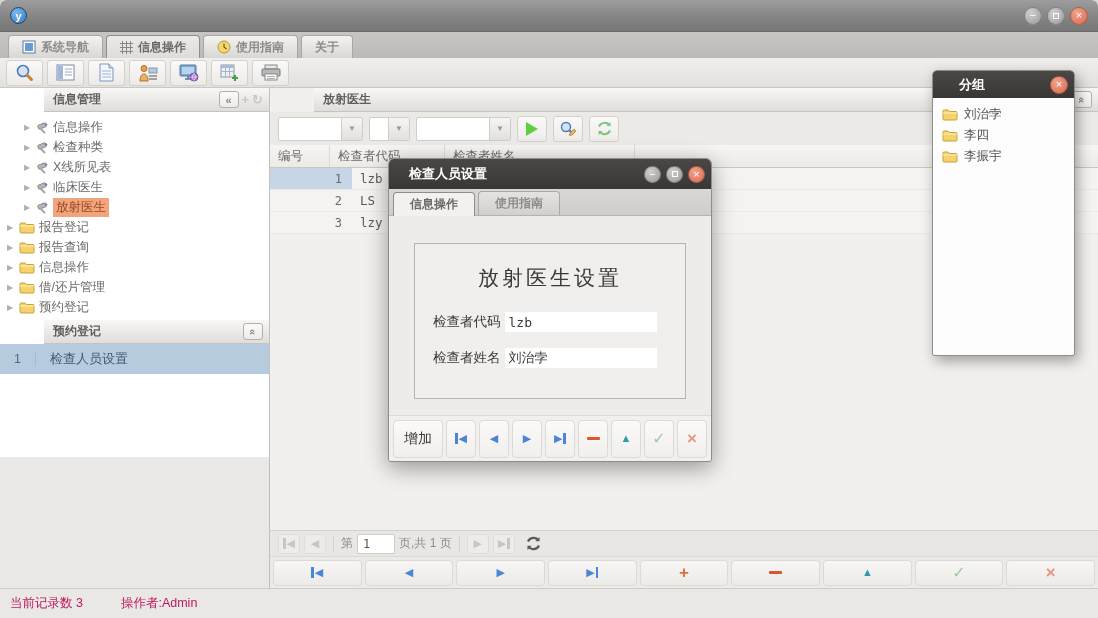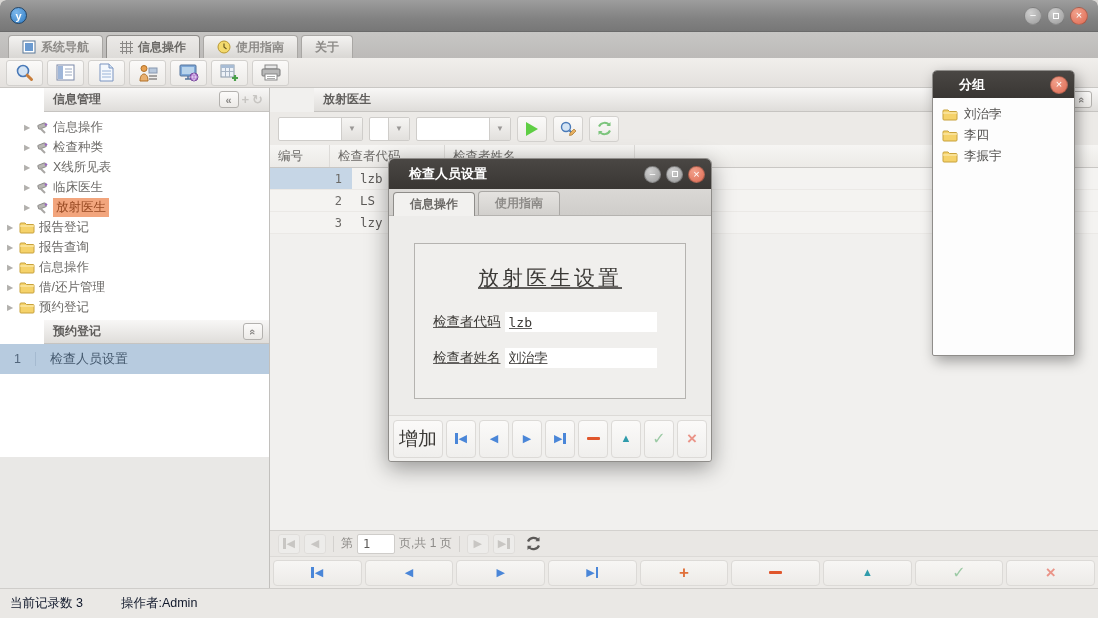--- a/index.html
+++ b/index.html
@@ -99,48 +99,48 @@
   .nav { color:#4a86d8; font-size:11px; display:flex; align-items:center; gap:1px; line-height:1; }
   .nav .bar { width:2.5px; height:11px; background:#4a86d8; }
   .glyph-plus { color:#e0703a; font-size:17px; font-weight:bold; line-height:1; }
   .glyph-minus { width:13px; height:3.5px; background:#e0562c; border-radius:1px; }
   .glyph-tri { color:#2f9bab; font-size:11px; line-height:1; }
   .glyph-check { color:#9ccaa5; font-size:16px; font-weight:bold; line-height:1; }
   .glyph-x { color:#ea9488; font-size:17px; font-weight:bold; line-height:1; }
 
   
   .statusbar { position:absolute; left:0; top:588px; width:100%; height:30px; background:#eae8e5;
-    border-top:1px solid #cfcdca; display:flex; align-items:center; color:#0f172a; font-size:12.5px; }
+    border-top:1px solid #cfcdca; display:flex; align-items:center; color:#be185d; font-size:12.5px; }
   .statusbar span { margin-left:10px; }
   .statusbar .op { margin-left:38px; } .statusbar .msg { margin-left:42px; }
 
   
   .dialog { position:absolute; left:388px; top:158px; width:324px; height:304px; border-radius:6px 6px 3px 3px;
     box-shadow:0 6px 22px rgba(0,0,0,.38); background:#edecea; border:1px solid #8f8d8a; }
   .dlg-title { height:30px; background:linear-gradient(#4a4744,#393633); border-radius:5px 5px 0 0;
     display:flex; align-items:center; padding:0 6px 0 20px; }
   .dlg-title .t { color:#fff; font-weight:bold; font-size:13px; }
   .dlg-title .win-controls .circle-btn { width:17px; height:17px; }
   .dlg-tabs { height:27px; background:linear-gradient(#dad8d5,#cfcdca); border-bottom:1px solid #b5b3b0;
     display:flex; align-items:flex-end; padding-left:4px; }
   .dtab { height:24px; display:flex; align-items:center; padding:0 16px; font-weight:bold; color:#8d8b88;
     background:linear-gradient(#e5e3e0,#d2d0cd); border:1px solid #aaa8a5; border-bottom:none; border-radius:4px 4px 0 0; margin-right:3px; }
   .dtab.active { background:#f2f1ef; color:#6b6966; border-color:#8f8d8a; position:relative; top:1px; }
-  .dlg-body { height:199px; padding:27px 25px 0 25px;text-decoration:underline; }
+  .dlg-body { height:199px; padding:27px 25px 0 25px; }
   .dlg-box { height:156px; border:1px solid #b5b3b0; background:#f0efed; padding:20px 18px 0 18px; }
   .dlg-heading { text-align:center; font-size:21px; color:#3c3a37; letter-spacing:3px; margin-bottom:20px; }
   .fld { display:flex; align-items:center; margin-bottom:16px; }
   .fld label { font-size:13.5px; color:#3c3a37; margin-right:4px; }
   .fld input { width:152px; height:20px; border:none; background:#fff; padding-left:4px; font-size:13px; color:#3c3a37; }
   .fld input.mono { font-family:"DejaVu Sans Mono",monospace; }
   .dlg-btnbar { height:46px; background:#f1f0ee; border-top:1px solid #dcdad7; border-radius:0 0 3px 3px;
     display:flex; align-items:center; gap:3px; padding:0 4px; }
   .dlg-btn { height:38px; border:1px solid #dcdad7; border-radius:4px; background:linear-gradient(#fbfaf9,#f0efed);
     display:flex; align-items:center; justify-content:center; }
-  .dlg-btn.add { width:50px; font-size:19px; color:#3c3a37; }
+  .dlg-btn.add { width:50px; font-size:14px; color:#3c3a37; }
   .dlg-btn.ic { width:30px; }
 
   
   .groupwin { position:absolute; left:932px; top:70px; width:143px; height:286px; background:#fdfdfd;
     border:1px solid #8f8d8a; border-radius:5px 5px 2px 2px; box-shadow:3px 5px 14px rgba(0,0,0,.35); }
   .grp-title { height:27px; background:linear-gradient(#4a4744,#393633); border-radius:4px 4px 0 0;
     display:flex; align-items:center; padding:0 6px 0 26px; }
   .grp-title .t { color:#fff; font-weight:bold; font-size:13px; }
   .grp-title .circle-btn { margin-left:auto; width:18px; height:18px; }
   .grp-item { height:21px; display:flex; align-items:center; gap:6px; padding-left:9px; color:#504e4c; font-size:12.5px; }

